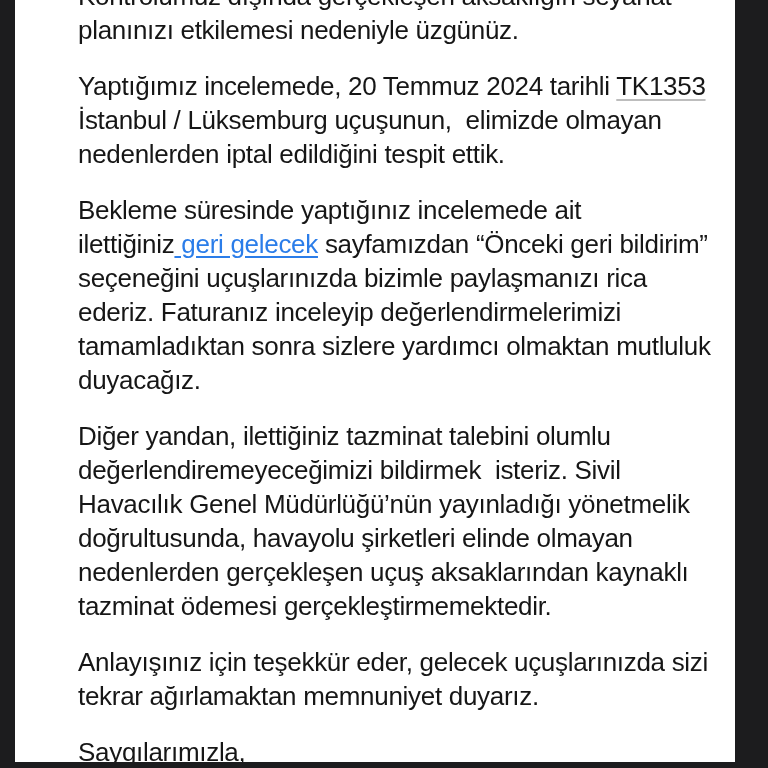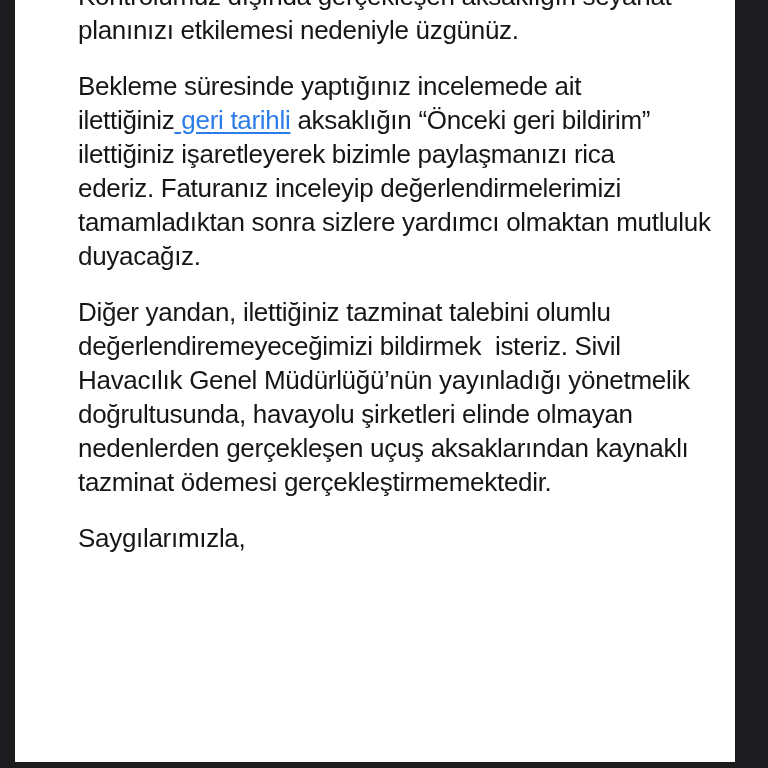--- a/index.html
+++ b/index.html
@@ -54,35 +54,40 @@
 </style>
 </head>
 <body>
 
 <div class="email-scroll">
   <div class="email-content">
 
     <div class="para">Kontrolümüz dışında gerçekleşen aksaklığın seyahat
 planınızı etkilemesi nedeniyle üzgünüz.</div>
 
+    <div class="para"><span>Yaptığımız incelemede, 20 Temmuz 2024 tarihli </span><a class="flight-link">TK1353</a>
+<span>İstanbul / Lüksemburg uçuşunun,  elimizde olmayan
+nedenlerden iptal edildiğini tespit ettik.</span></div>
 
     <div class="para"><span>Bekleme süresinde yaptığınız incelemede ait</span>
-<span>ilettiğiniz</span><a class="inline-link"> geri tarihli</a><span> aksaklığın “Önceki geri bildirim”</span>
-<span>ilettiğiniz işaretleyerek bizimle paylaşmanızı rica
+<span>ilettiğiniz</span><a class="inline-link"> geri gelecek</a><span> sayfamızdan “Önceki geri bildirim”</span>
+<span>seçeneğini uçuşlarınızda bizimle paylaşmanızı rica
 ederiz. Faturanız inceleyip değerlendirmelerimizi
 tamamladıktan sonra sizlere yardımcı olmaktan mutluluk
 duyacağız.</span></div>
 
     <div class="para">Diğer yandan, ilettiğiniz tazminat talebini olumlu
 değerlendiremeyeceğimizi bildirmek  isteriz. Sivil
 Havacılık Genel Müdürlüğü’nün yayınladığı yönetmelik
 doğrultusunda, havayolu şirketleri elinde olmayan
 nedenlerden gerçekleşen uçuş aksaklarından kaynaklı
 tazminat ödemesi gerçekleştirmemektedir.</div>
 
+    <div class="para">Anlayışınız için teşekkür eder, gelecek uçuşlarınızda sizi
+tekrar ağırlamaktan memnuniyet duyarız.</div>
 
     <div class="para signoff">Saygılarımızla,</div>
 
   </div>
 </div>
 
 <div class="edge-bar left"></div>
 <div class="edge-bar right"></div>
 <div class="edge-bar bottom"></div>
 

